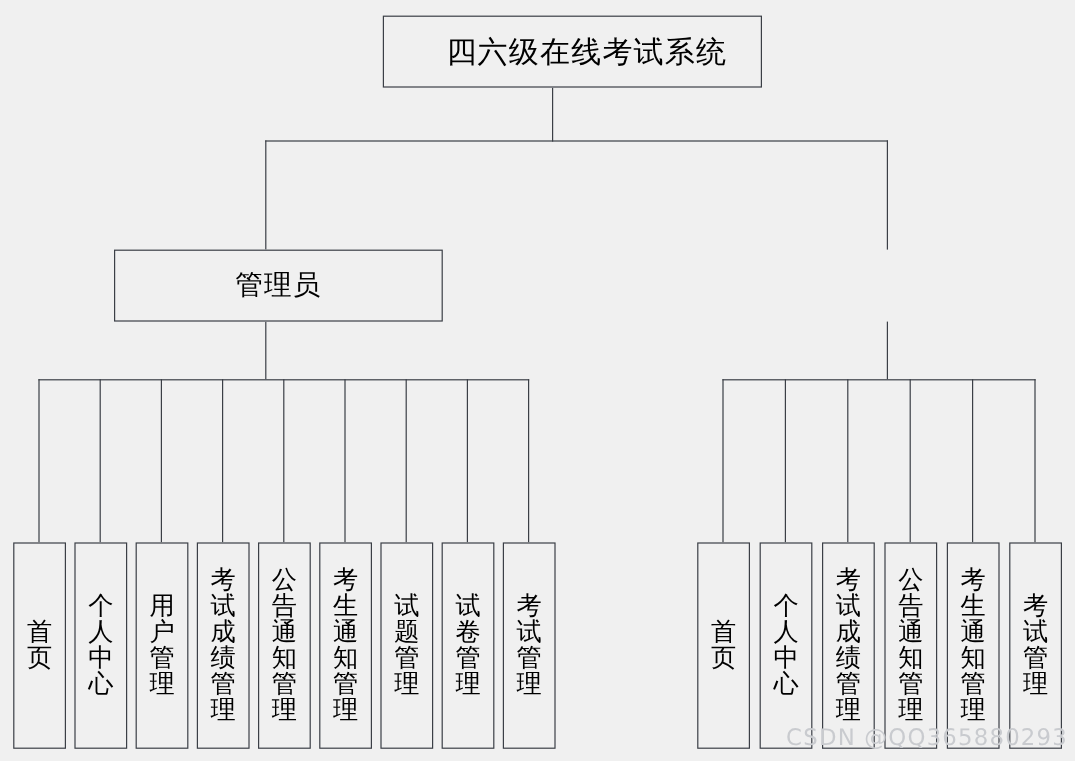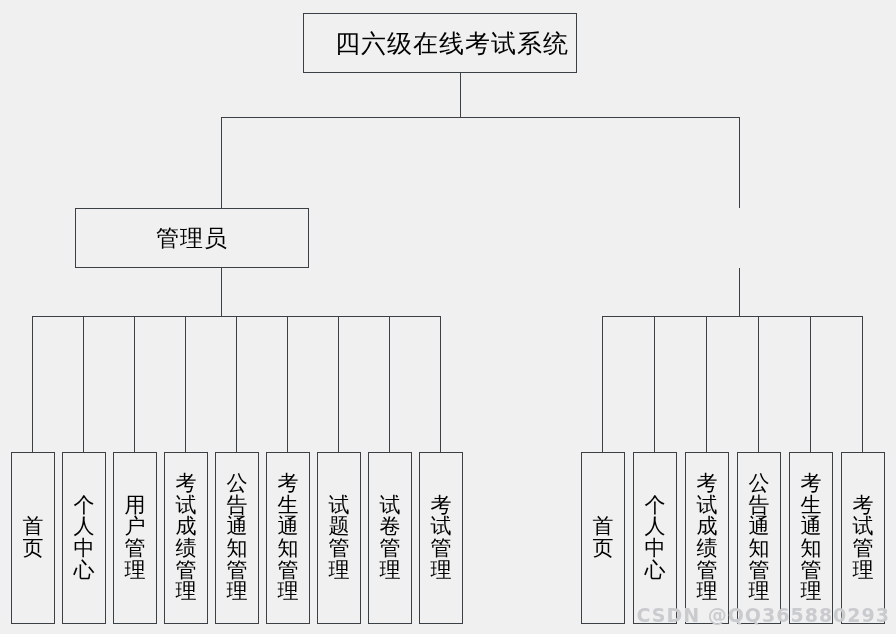--- a/index.html
+++ b/index.html
@@ -30,38 +30,38 @@
     justify-content: center;
     color: #000;
   }
   .node .label {
     text-align: center;
     line-height: 1.0;
     white-space: pre-line;
   }
   
   .node-root {
-    left: 303px;
+    left: 319px;
     top: 13px;
-    width: 274px;
+    width: 316px;
     height: 60px;
     padding-left: 24px;
   }
   .node-root .label {
     font-size: 25px;
     letter-spacing: 1px;
   }
   
   .node-lvl2 {
     height: 60px;
   }
   .node-admin {
-    left: 75px;
+    left: 95px;
     top: 208px;
-    width: 234px;
+    width: 274px;
   }
   .node-user {
     left: 653px;
     top: 208px;
     width: 172px;
   }
   .node-lvl2 .label {
     font-size: 23px;
     letter-spacing: 1px;
   }
@@ -88,21 +88,20 @@
   #watermark {
     position: absolute;
     right: 6px;
     bottom: 8px;
     font-size: 19px;
     color: #c9cbcf;
     letter-spacing: 1px;
     white-space: nowrap;
     font-family: "DejaVu Sans", "Liberation Sans", sans-serif;
     pointer-events: none;
-    font-weight: bold;
   }
 </style>
 </head>
 <body>
 
 <div id="diagram">
 
   <div class="line vline" style="left:460px; top:73px; height:45px;"></div>
   <div class="line hline" style="left:221px; top:117px; width:519px;"></div>
   <div class="line vline" style="left:221px; top:117px; height:91px;"></div>

